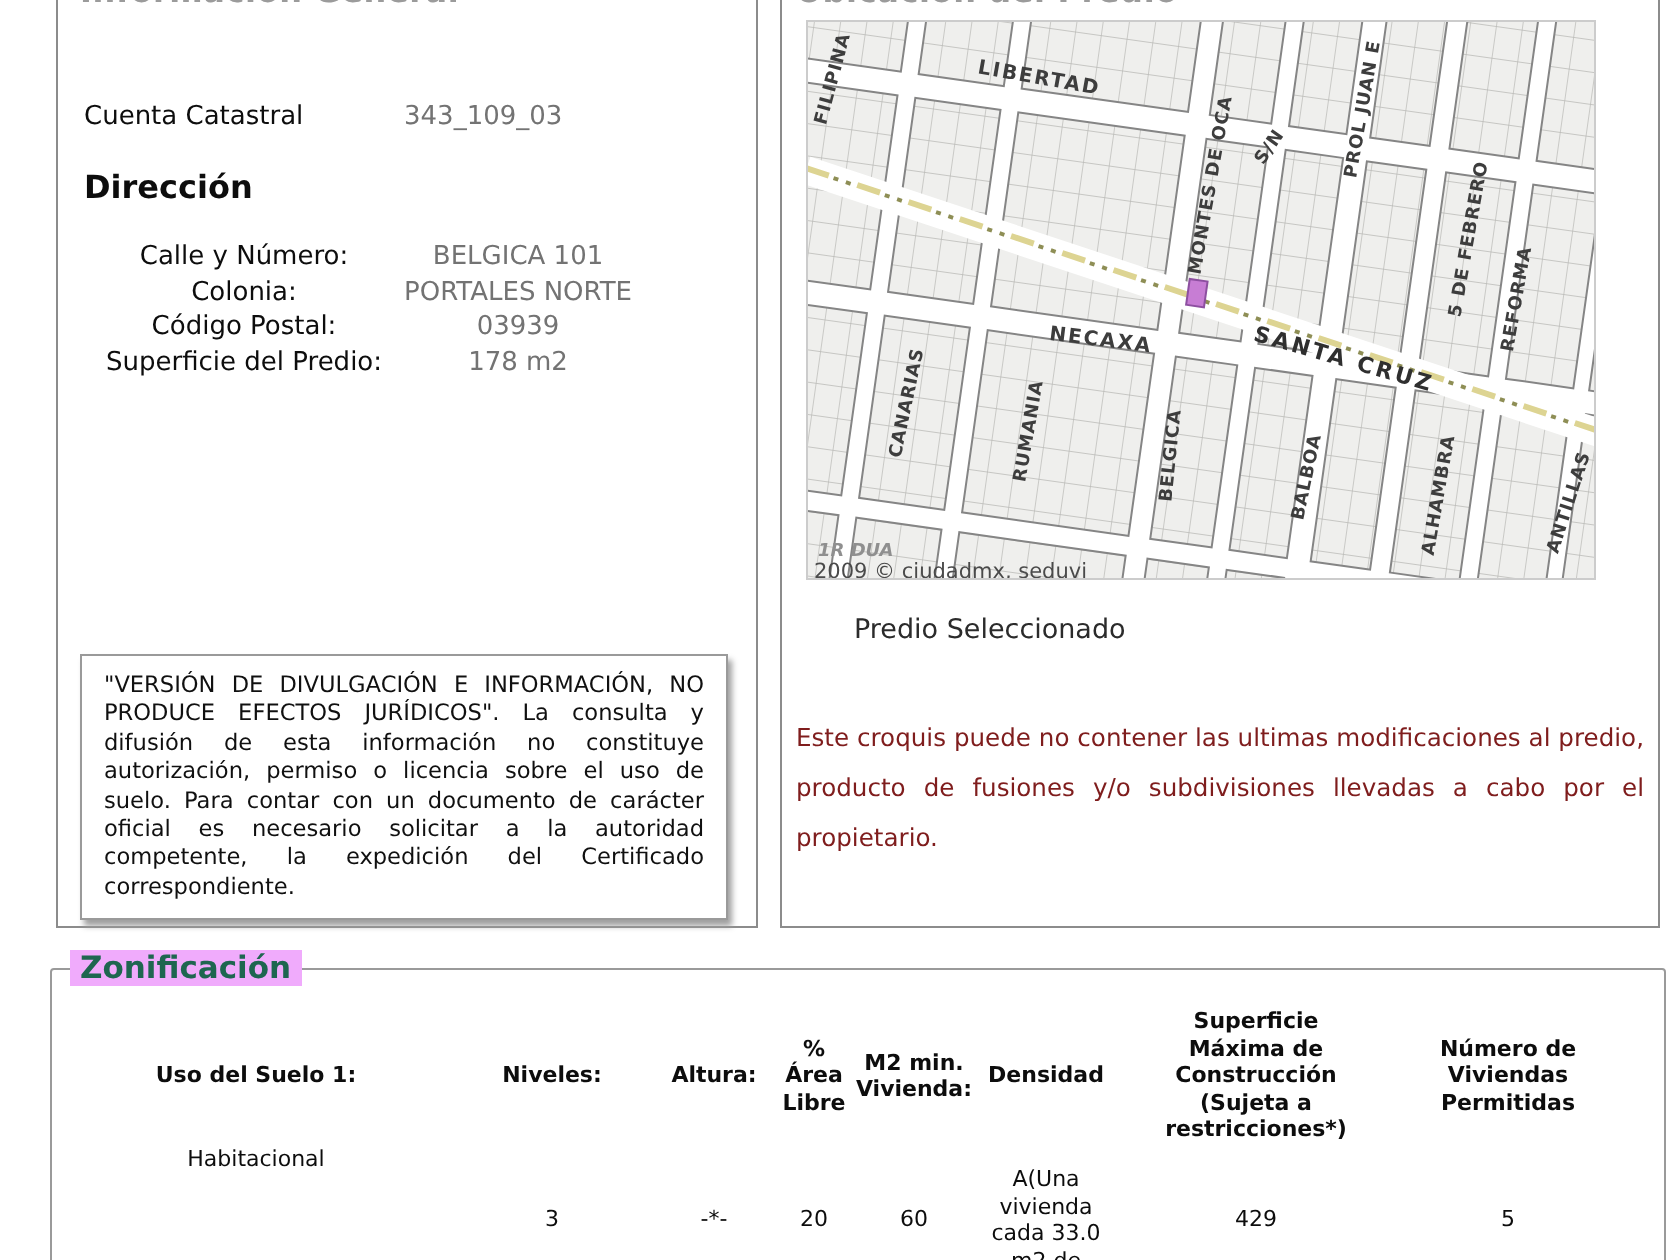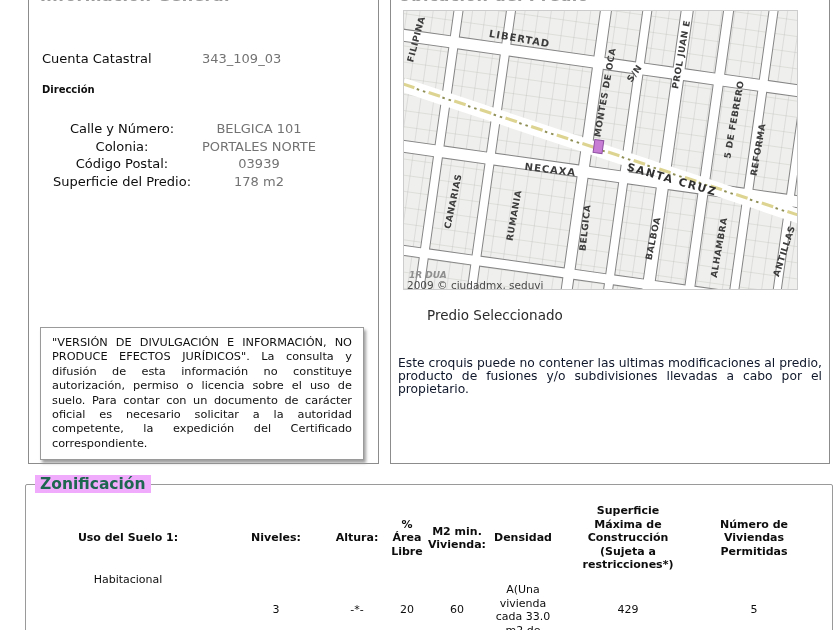--- a/index.html
+++ b/index.html
@@ -7,28 +7,28 @@
         font-family:"DejaVu Sans","Liberation Sans",sans-serif;color:#111;}
   .panel{position:absolute;border:1px solid #8c8c8c;background:#fff;}
   .panel-left{left:28px;top:-10px;width:349px;height:472px;}
   .panel-right{left:390px;top:-10px;width:438px;height:472px;}
   .panel-title{position:absolute;top:-14px;font-weight:bold;font-size:16px;color:#9b9b9b;
                letter-spacing:.3px;white-space:nowrap;}
   .kv{position:absolute;left:13px;display:grid;grid-template-columns:160px auto;
       font-size:13px;line-height:17.5px;}
   .kv b{font-weight:normal;color:#0d0d0d;}
   .kv span{color:#737373;}
-  .sec-label{position:absolute;left:13px;font-size:10px;font-weight:bold;color:#0d0d0d;}
+  .sec-label{position:absolute;left:13px;font-size:16px;font-weight:bold;color:#0d0d0d;}
   .disclaimer{position:absolute;left:11px;top:336px;width:300px;border:1px solid #9a9a9a;
               background:#fff;padding:8px 11px;box-shadow:2px 3px 3px #9f9f9f;
               font-size:11.3px;line-height:14.4px;text-align:justify;color:#101010;}
   .map-wrap{position:absolute;left:12px;top:19px;width:395px;height:280px;}
   .map-caption{position:absolute;left:36px;top:316px;font-size:13.5px;color:#2b2b2b;}
   .map-note{position:absolute;left:7px;top:366px;width:424px;font-size:12.3px;
-            line-height:13px;text-align:justify;color:#0f172a;}
+            line-height:25px;text-align:justify;color:#7f1d1d;}
   .zonif{position:absolute;left:25px;top:484px;width:806px;height:170px;
          border:1px solid #9a9a9a;border-radius:2px;}
   .zonif-legend{position:absolute;top:-10px;left:9px;background:#f0abfc;padding:0 5px;
                 font-size:15.5px;font-weight:bold;color:#1E6650;}
   table.zt{border-collapse:collapse;table-layout:fixed;margin:18px 0 0 4px;width:780px;}
   table.zt td,table.zt th{padding:0;text-align:center;vertical-align:middle;
                           font-size:11px;line-height:13.5px;color:#0d0d0d;}
   table.zt th{font-weight:bold;height:70px;}
   table.zt td{height:60px;}
   .narrow{margin:0 auto;}

